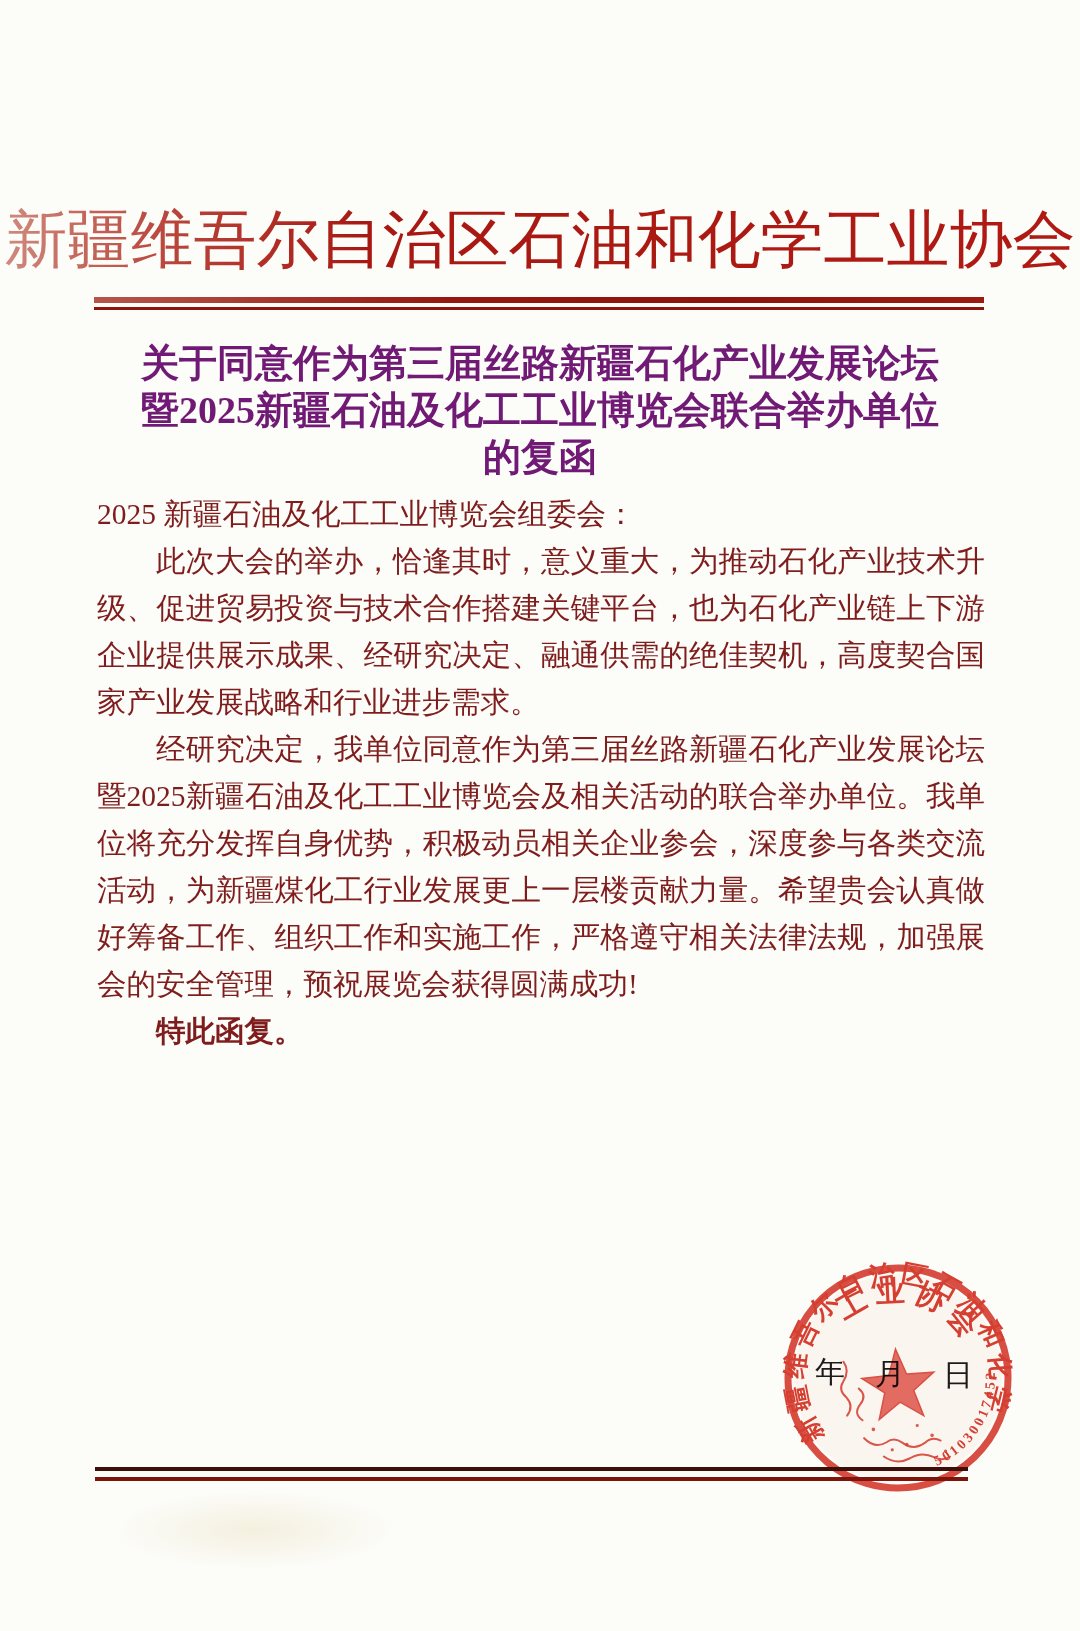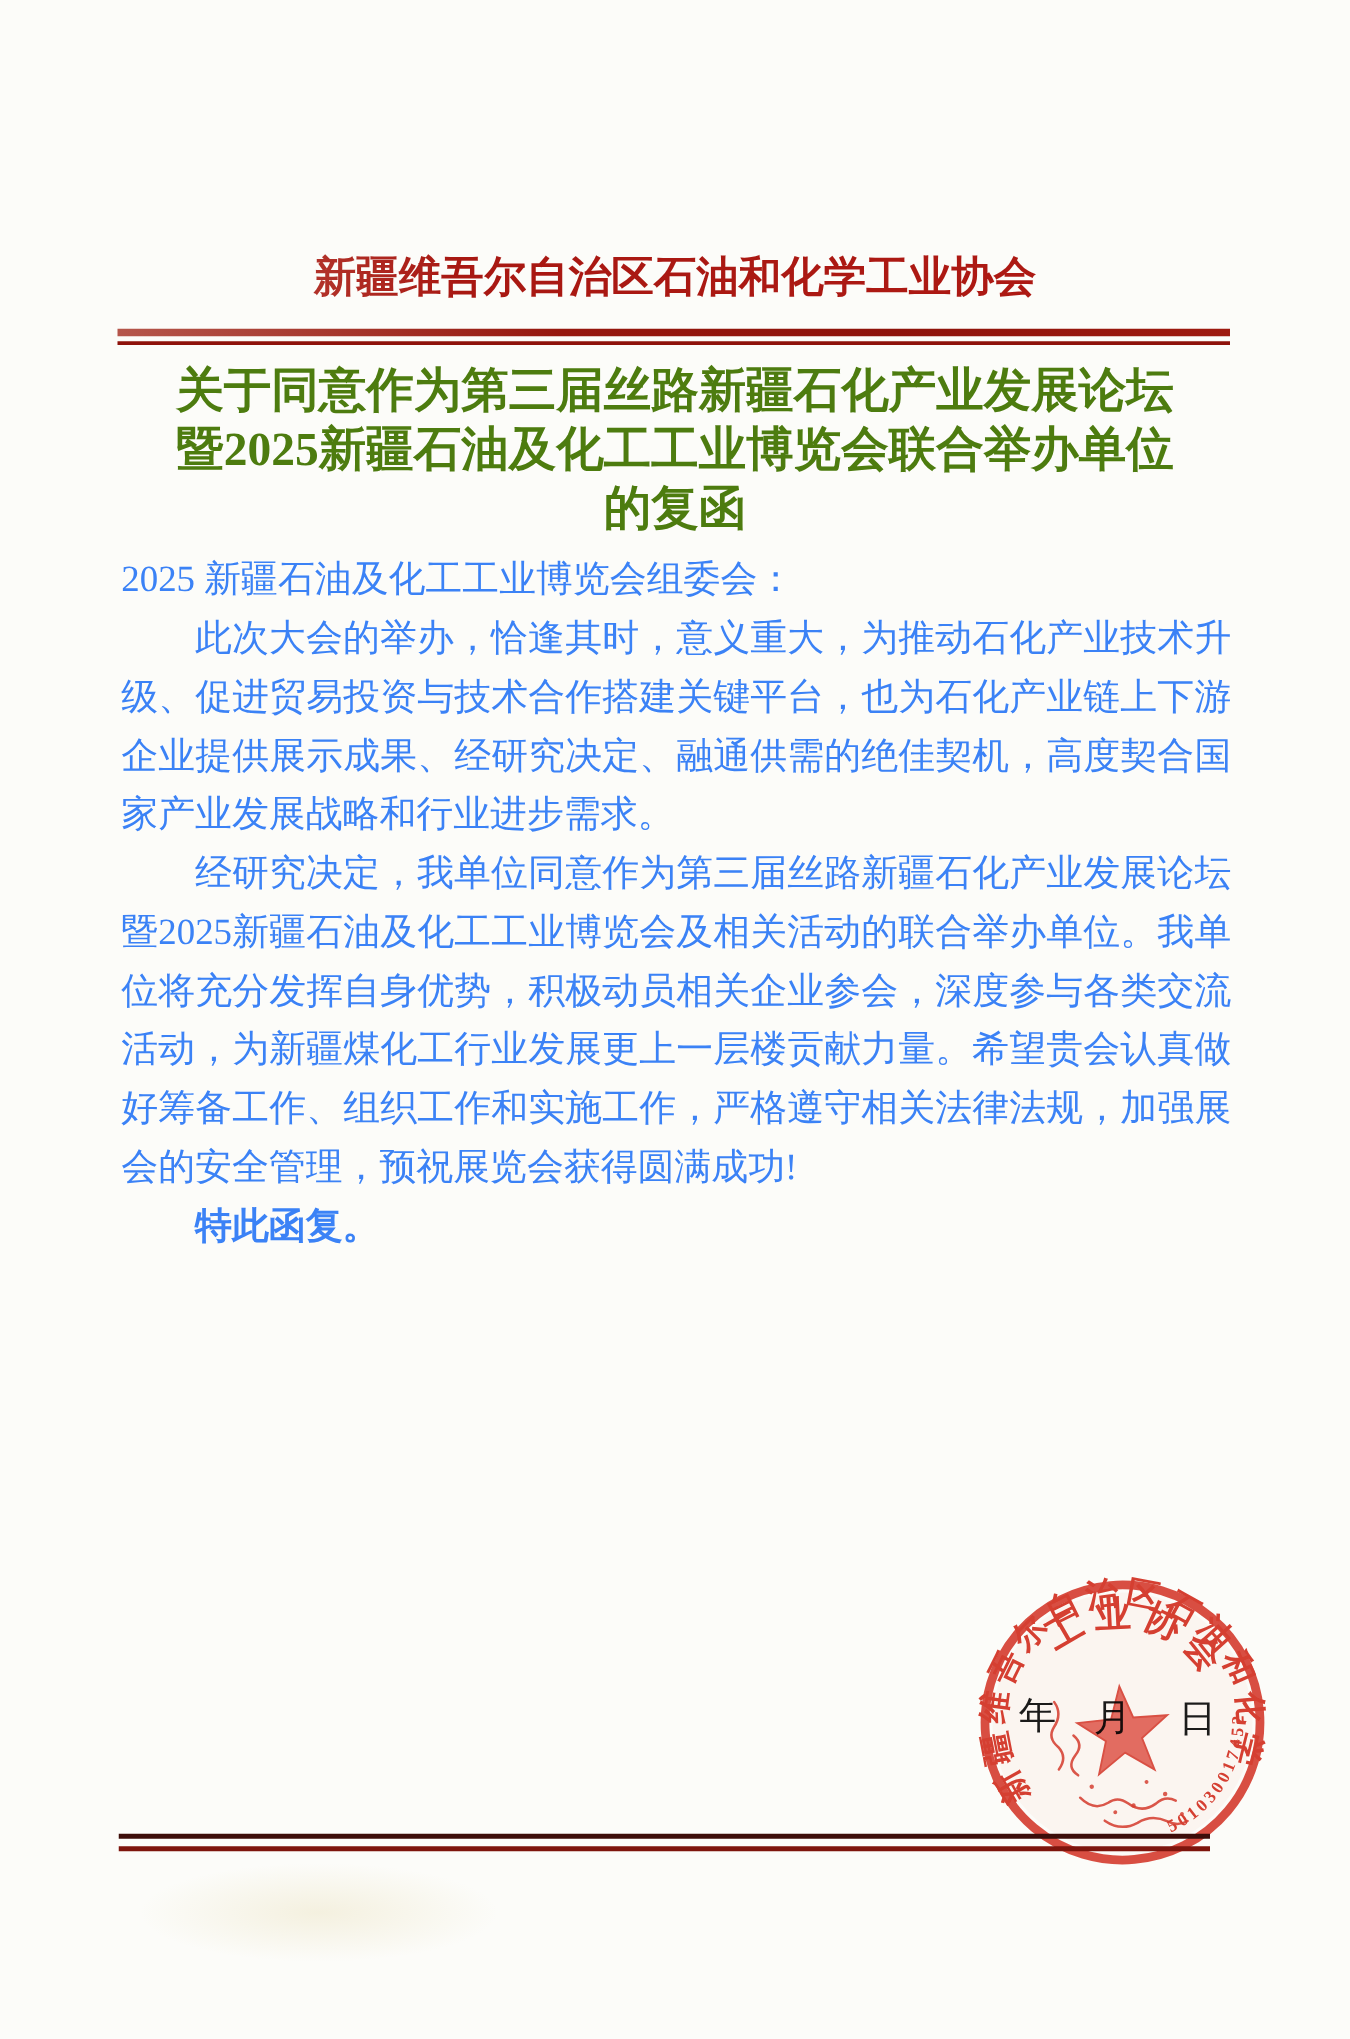--- a/index.html
+++ b/index.html
@@ -8,53 +8,53 @@
     background:#fcfcf9;
     font-family:"Liberation Serif","DejaVu Serif",serif;
     overflow:hidden;
   }
   .page{position:absolute;inset:0;}
 
   
   .letterhead{
     margin:203px 0 0;
     text-align:center;
-    font-size:34px;
-    font-weight:700;
+    font-size:63px;
+    font-weight:400;
     line-height:1.18;
     letter-spacing:0px;
     color:#b01a14;
   }
   @supports ((-webkit-background-clip:text) or (background-clip:text)){
     .letterhead{
       background:linear-gradient(90deg,#d08c80 0%,#c4655a 8%,#b8443a 16%,#a81812 34%,#b01a14 100%);
       -webkit-background-clip:text;background-clip:text;
       color:transparent;
     }
   }
   .rule{margin:20px 0 0 94px;width:890px;}
   .rule-thick{height:6px;background:linear-gradient(90deg,#b5564b 0%,#96170e 40%,#8e130b 70%,#9e1a10 100%);}
   .rule-thin{height:3px;margin-top:4px;background:linear-gradient(90deg,#a8453a 0%,#8e130b 55%,#971press 100%);background-color:#8e130b;}
 
   
   .doc-title{
-    margin:14px 0 0;
+    margin:30px 0 0;
     text-align:center;
     font-size:38px;line-height:47px;
-    font-weight:700;color:#4d7c0f;
+    font-weight:700;color:#701a75;
   }
   .doc-title span{display:block;}
 
   
   .letter-body{
     margin:10px 95px 0 97px;
     width:888px;
     font-size:29.5px;
     line-height:47px;
-    color:#3b82f6;
+    color:#7f1d1d;
     text-align:justify;
   }
   .letter-body p{margin:0;}
   .para{text-indent:2em;}
   .closing{margin-top:36px;text-indent:2em;font-weight:bold;}
 
   
   .date-label{
     position:absolute;
     font-size:30px;color:#1b1b1b;font-weight:500;

